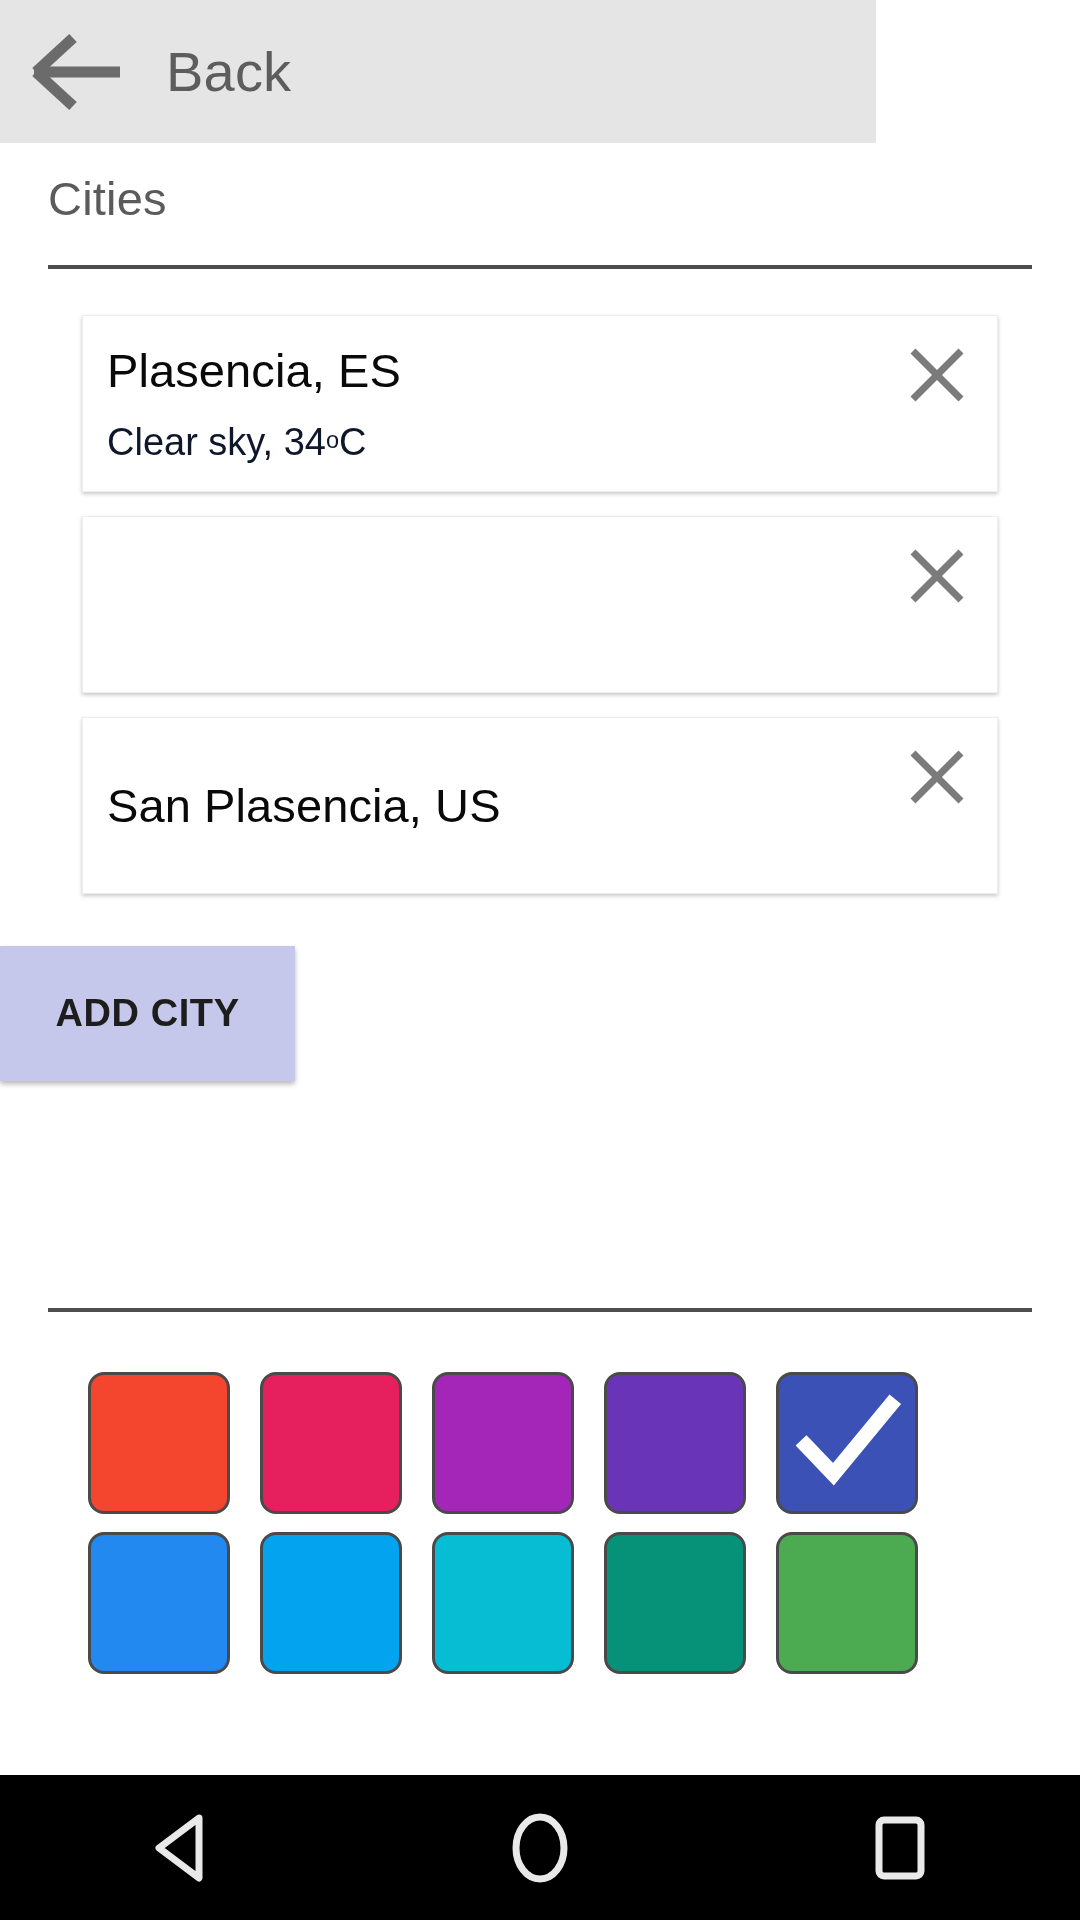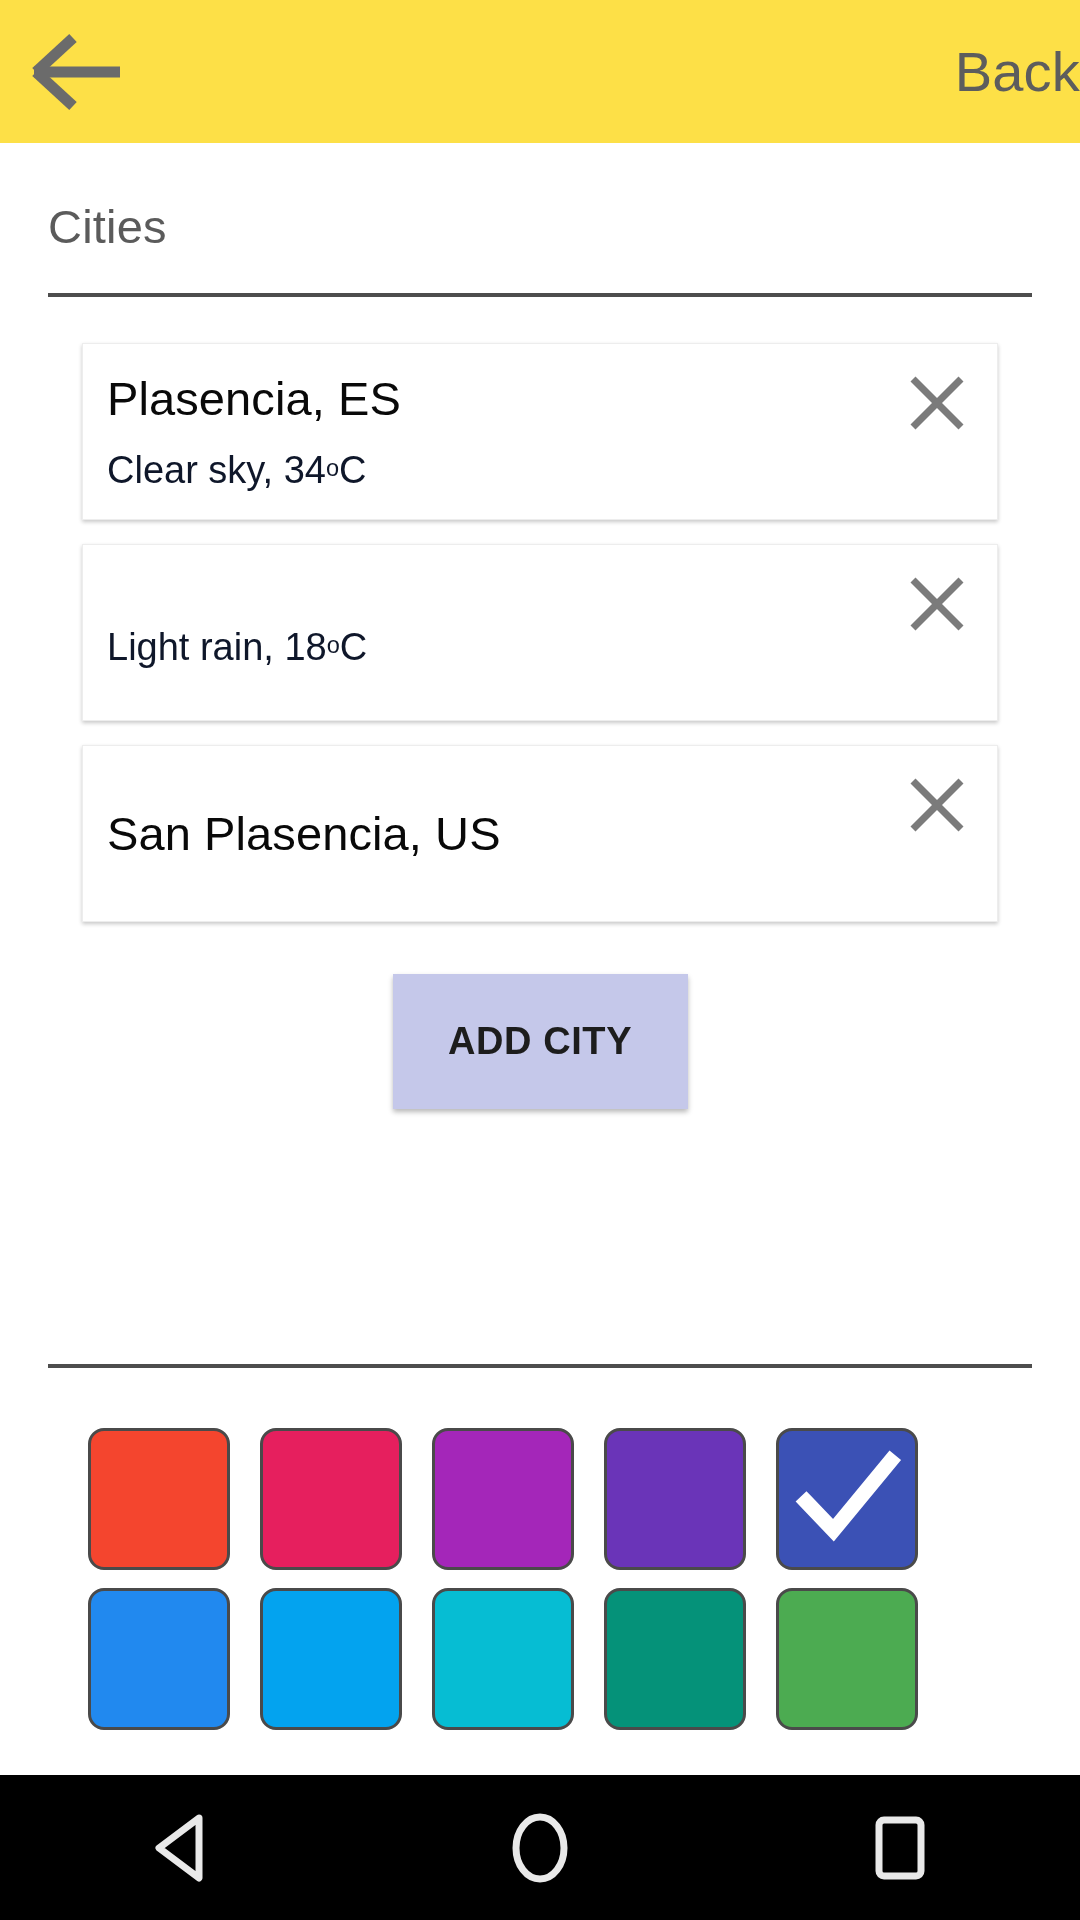--- a/index.html
+++ b/index.html
@@ -7,37 +7,37 @@
     width:1080px; height:1920px;
     background:#ffffff;
     font-family:"Liberation Sans", sans-serif;
     overflow:hidden;
   }
   #screen { position:relative; width:1080px; height:1920px; background:#ffffff; }
 
   
   .appbar {
     position:absolute; top:0; left:0;
-    width:1080px; height:143px;
-    background:#fde047;
-    display:flex; align-items:center;justify-content:space-between;
+    width:876px; height:143px;
+    background:#e5e5e5;
+    display:flex; align-items:center;
   }
   .back-arrow { width:100px; height:80px; margin-left:28px; flex:0 0 auto; display:block; }
   .appbar-title {
     margin-left:38px;
     font-size:56px; font-weight:400; color:#5d5d5d;
     letter-spacing:0.2px; line-height:1;
   }
 
   
   .content { position:absolute; top:143px; left:0; width:1080px; }
 
   .section-head {
     margin:0 48px;
-    padding-top:60px;
+    padding-top:32px;
   }
   .section-title {
     font-size:47px; font-weight:400; color:#5b5b5b;
     line-height:1.0; letter-spacing:0.2px;
   }
   .section-rule {
     margin-top:43px;
     border-bottom:4px solid #4d4d4d;
   }
 
@@ -66,21 +66,21 @@
   .deg { font-size:0.62em; vertical-align:28%; }
   .remove-btn {
     width:120px; height:177px;
     display:flex; align-items:flex-start; justify-content:center;
     padding-top:28px;
     background:transparent; border:none; cursor:pointer;
   }
   .remove-btn svg { width:64px; height:64px; display:block; }
 
   
-  .addcity-wrap { margin-top:52px; display:flex; justify-content:center; }
+  .addcity-wrap { margin-top:52px; display:flex; }
   .addcity-btn {
     width:295px; height:135px;
     background:#c5c8ea;
     border:none;
     box-shadow:0 3px 5px rgba(0,0,0,0.28);
     font-family:"Liberation Sans", sans-serif;
     font-size:38px; font-weight:700; color:#1d1d1d;
     letter-spacing:0.6px;
     cursor:pointer;
   }
@@ -149,21 +149,20 @@
             <g stroke="#7b7b7b" stroke-width="7" stroke-linecap="butt">
               <line x1="8" y1="8" x2="56" y2="56"></line>
               <line x1="56" y1="8" x2="8" y2="56"></line>
             </g>
           </svg>
         </button>
       </div>
 
       <div class="city-card">
         <div class="city-texts">
-          <div class="city-weather"><span>Light rain, </span><span>18</span><span class="deg">o</span><span>C</span></div>
         </div>
         <button class="remove-btn">
           <svg viewBox="0 0 64 64">
             <g stroke="#7b7b7b" stroke-width="7" stroke-linecap="butt">
               <line x1="8" y1="8" x2="56" y2="56"></line>
               <line x1="56" y1="8" x2="8" y2="56"></line>
             </g>
           </svg>
         </button>
       </div>

